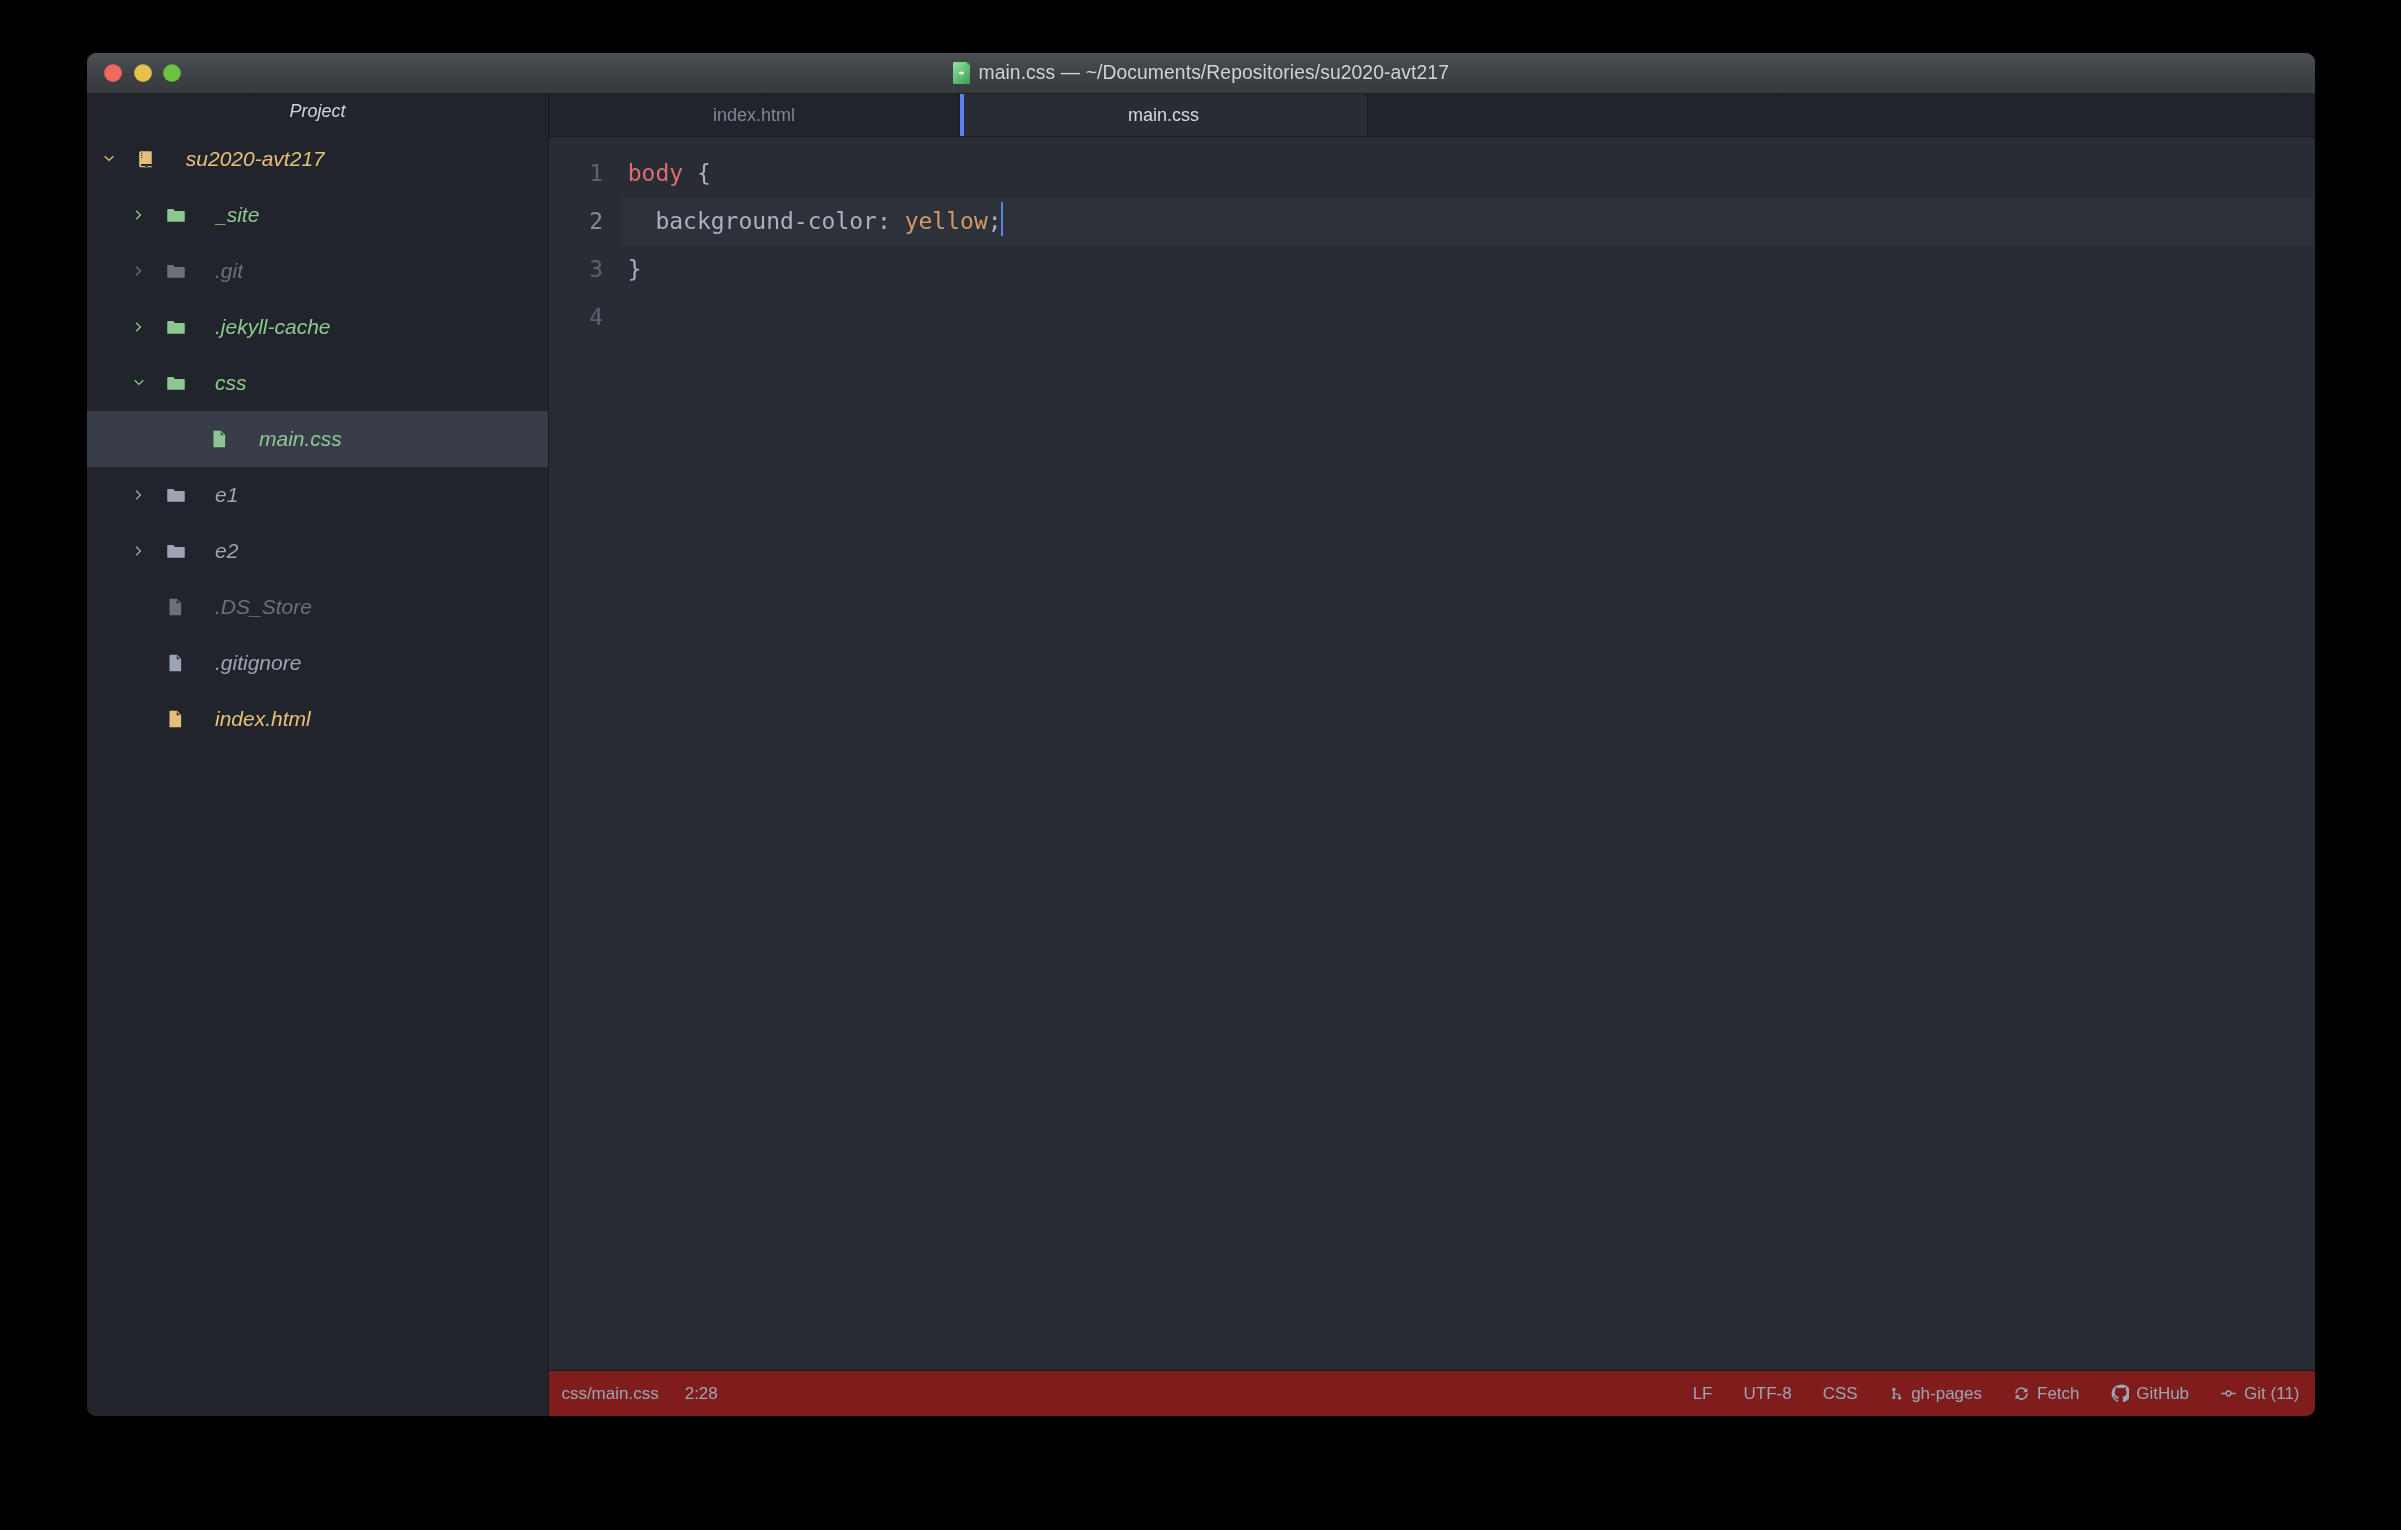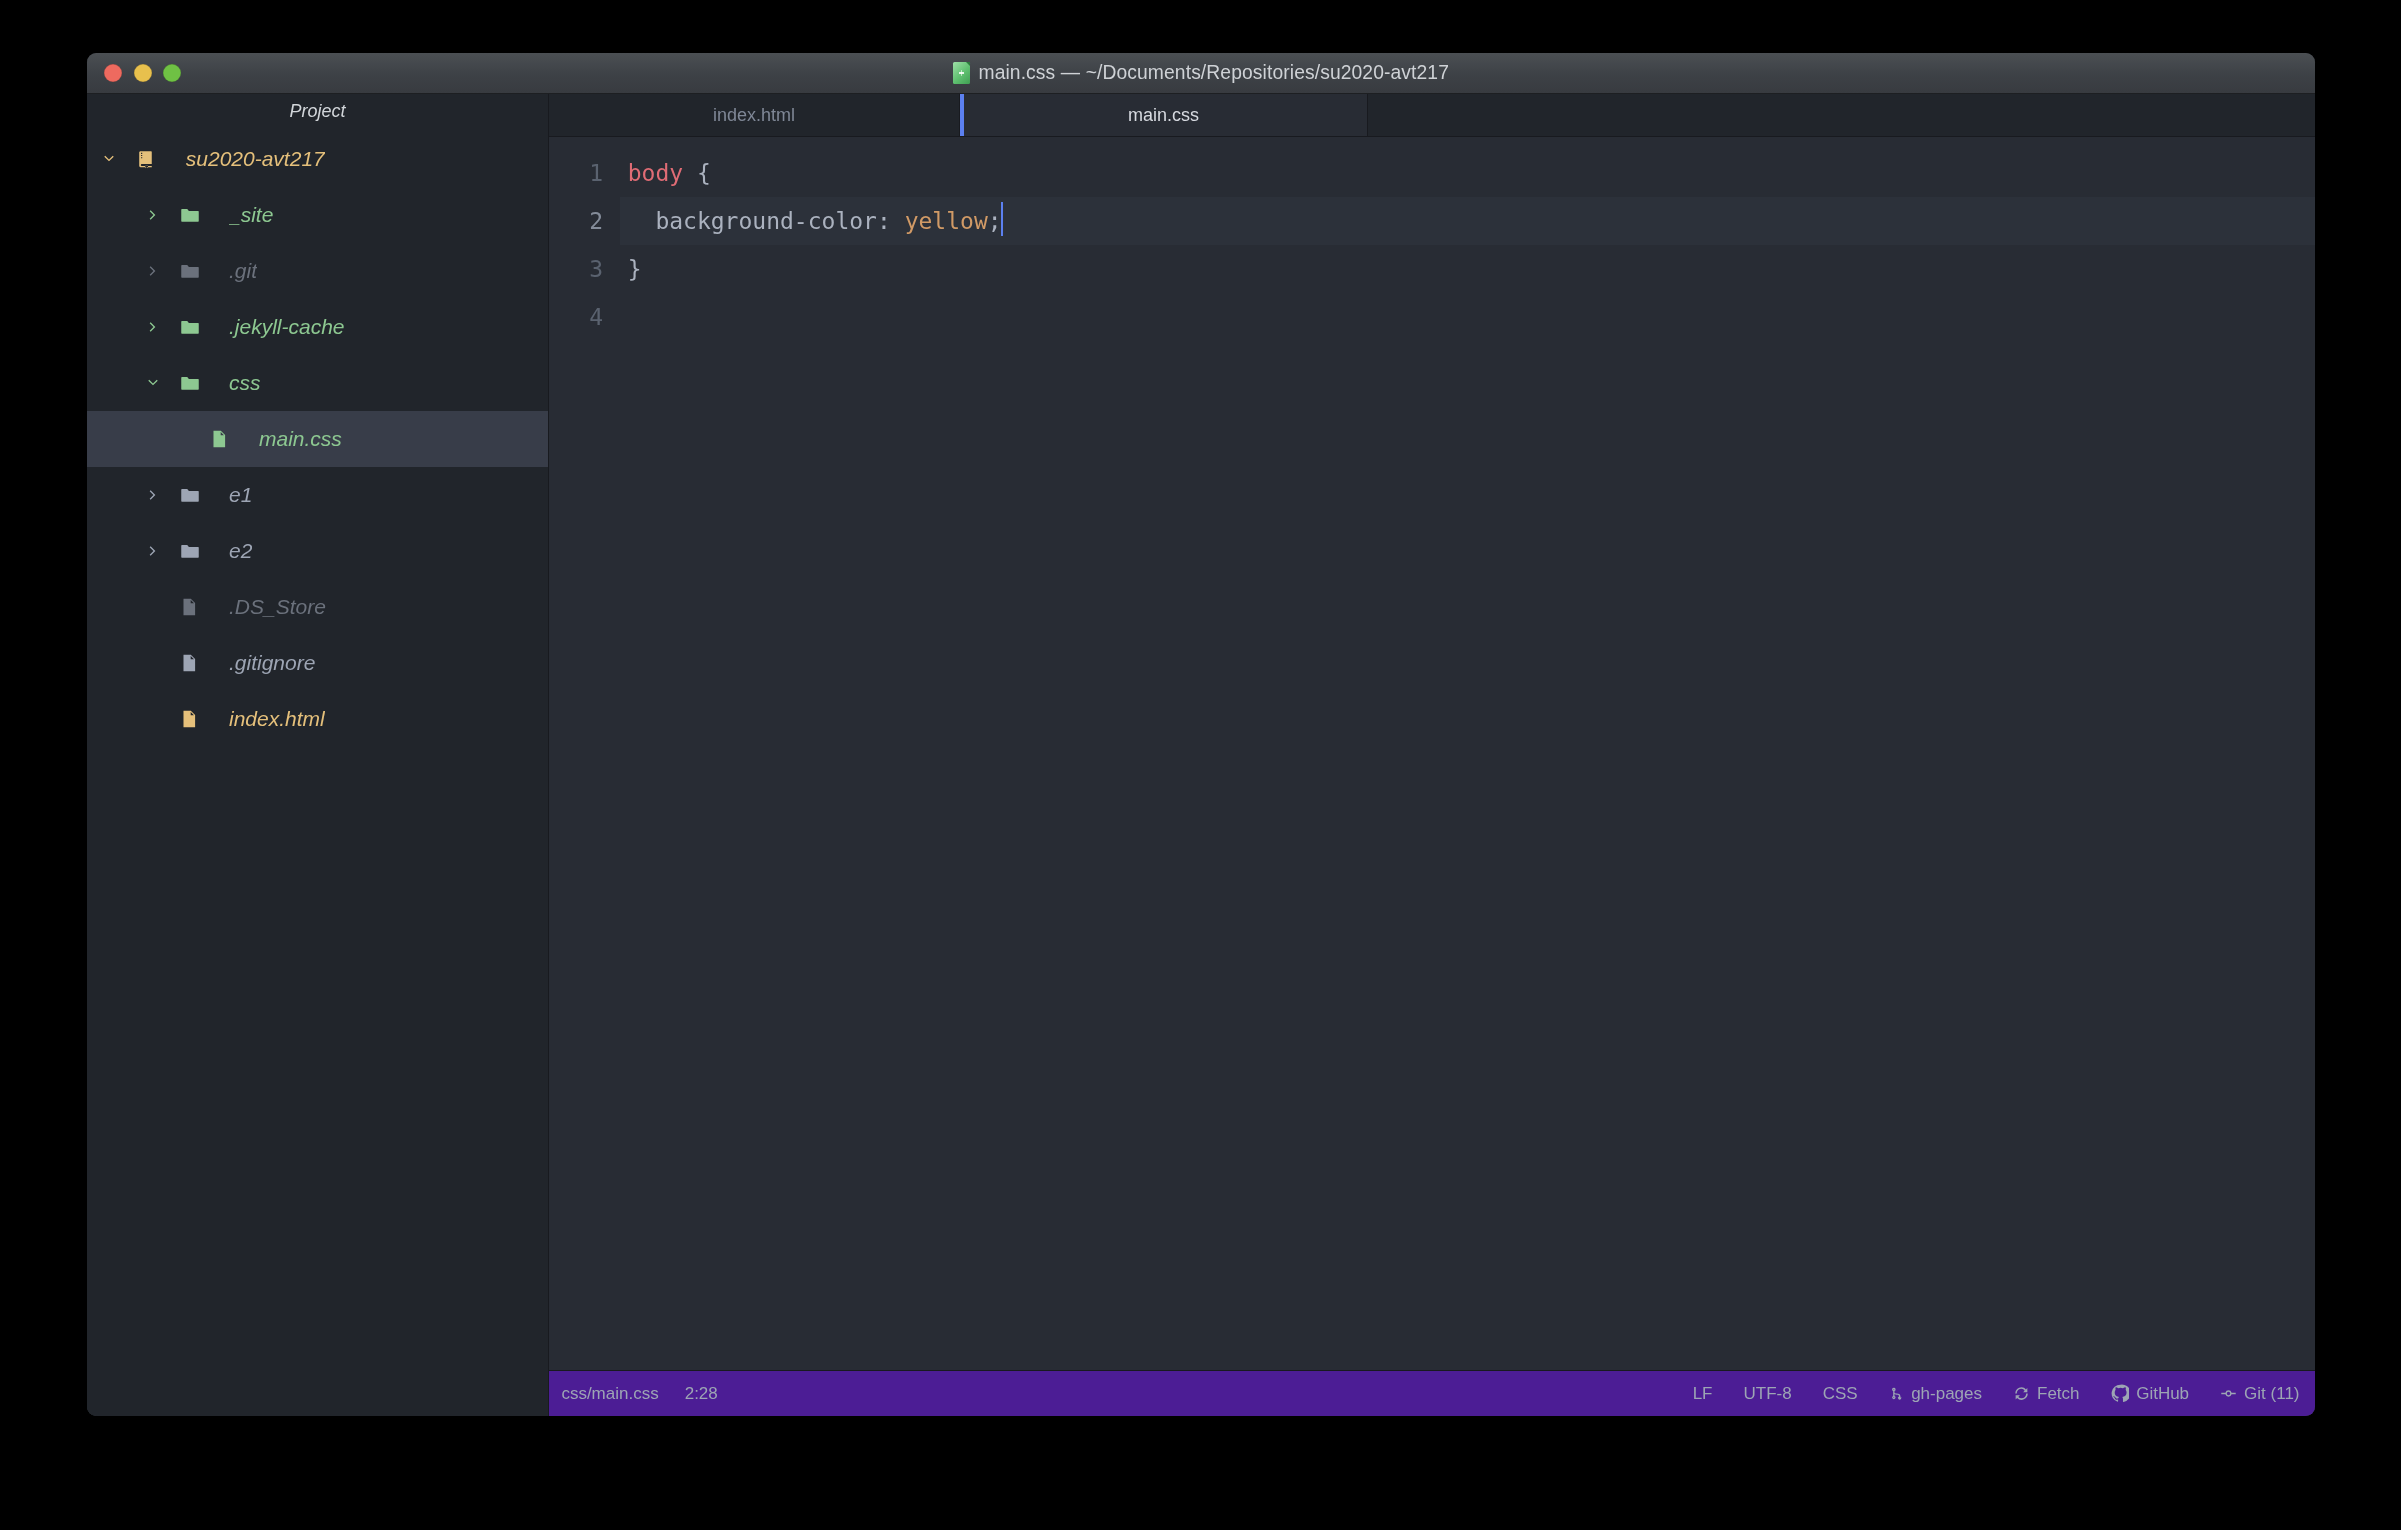--- a/index.html
+++ b/index.html
@@ -140,21 +140,21 @@
     flex: 0 0 26px;
     display: inline-flex;
     align-items: center;
     justify-content: flex-start;
     margin-right: 7px;
   }
   .tree-row .ic svg { display: block; }
   .tree-row .lbl { overflow: hidden; text-overflow: ellipsis; }
 
   .depth0 { padding-left: 10.8px; }
-  .depth1 { padding-left: 54px; }
+  .depth1 { padding-left: 40px; }
   .depth2 { padding-left: 84px; }
 
   
   #main {
     flex: 1 1 auto;
     display: flex;
     flex-direction: column;
     min-width: 0;
     background: #282c34;
   }
@@ -245,21 +245,21 @@
     height: 34px;
     background: #5c80f0;
     vertical-align: -6.2px;
     margin-left: -0.8px;
   }
 
   
   #statusbar {
     flex: 0 0 46px;
     height: 46px;
-    background: #4c1d95;
+    background: #7f1d1d;
     border-top: 0.8px solid #181a1f;
     display: flex;
     align-items: center;
     justify-content: space-between;
     padding: 0 15.5px 0 12.4px;
     box-sizing: border-box;
     font-size: 17px;
     color: #9da5b4;
   }
   #status-left, #status-right { display: flex; align-items: center; }

